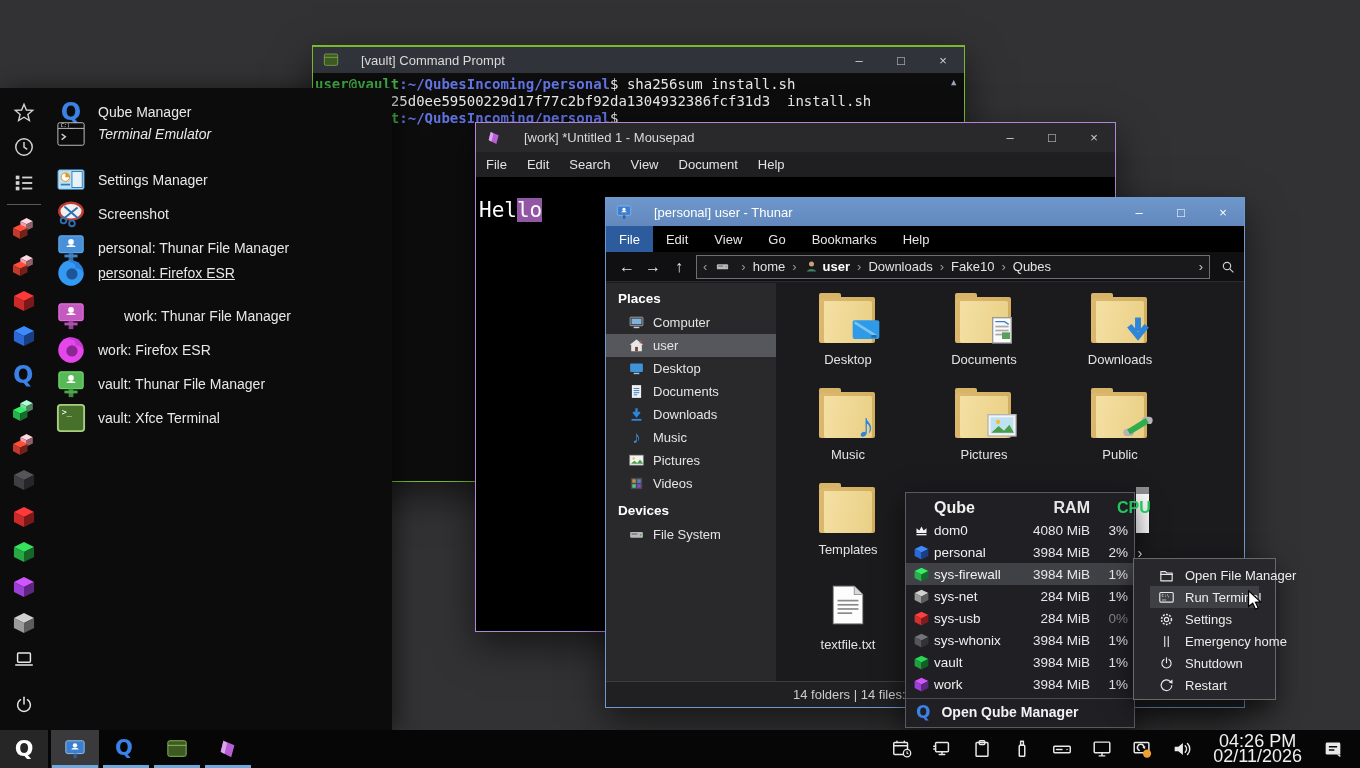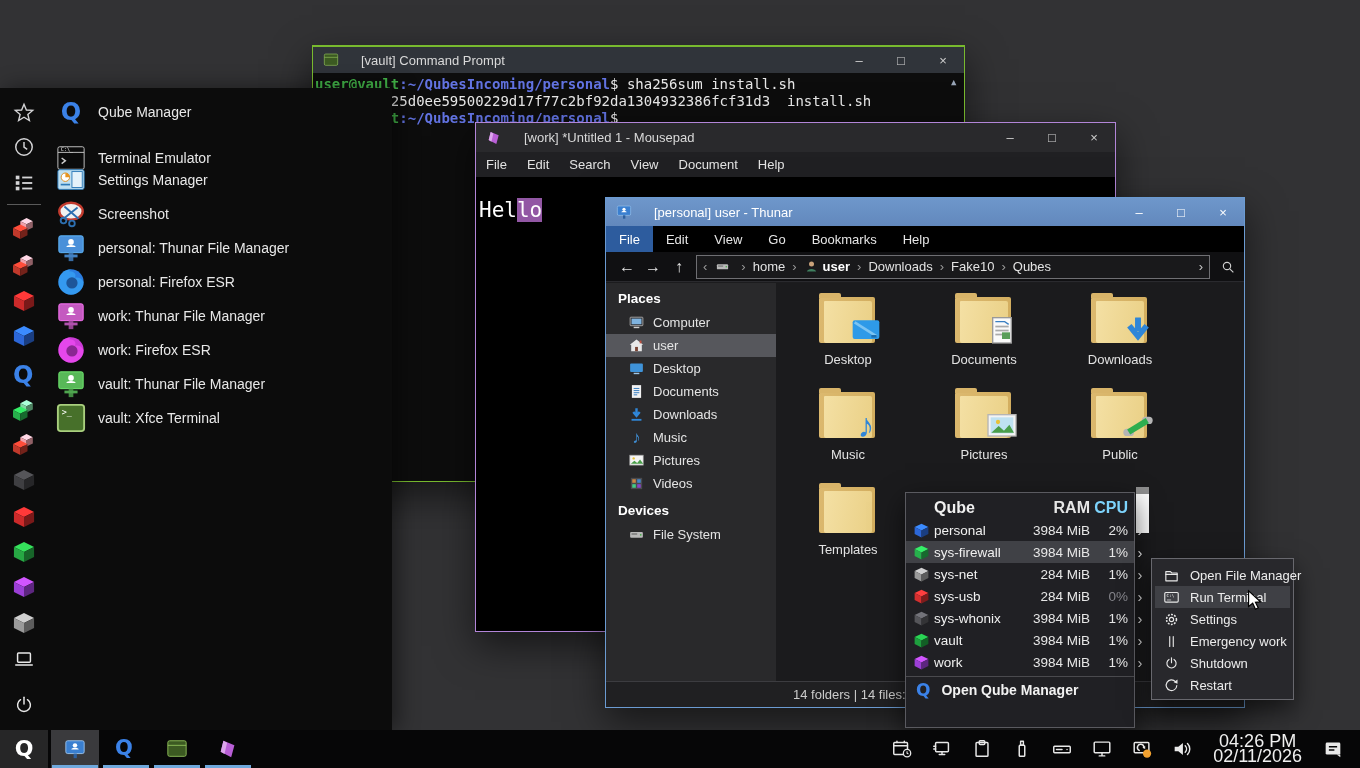--- a/index.html
+++ b/index.html
@@ -97,21 +97,21 @@
   .q-ram,.q-cpu{text-align:right;color:#e6e6e6;white-space:nowrap;}
   .q-cpu.dim{color:#84848a;}
   .q-chev{color:#c8c8c8;font-size:15px;text-align:center;}
   .q-ico{width:15px;height:15px;}
   .qfooter{display:flex;align-items:center;height:27px;border-top:1px solid #4a4a4e;margin-top:3px;padding-left:10px;
            font-weight:bold;color:#f2f2f2;font-size:14px;}
   .qfooter .qglyph{font-size:17px;color:#3b82e8;margin-right:11px;}
 
   
   .qsub{position:absolute;left:1133px;top:558px;width:143px;height:142px;background:#28282c;
-        border:1px solid #68686e;z-index:70;box-shadow:0 10px 24px rgba(0,0,0,.6);padding:5px 3px;margin-left:18px;}
+        border:1px solid #68686e;z-index:70;box-shadow:0 10px 24px rgba(0,0,0,.6);padding:5px 16px;}
   .srow{display:flex;align-items:center;height:22px;padding-left:8px;font-size:13px;color:#ececec;white-space:nowrap;}
   .srow.sel{background:#3f4045;}
   .s-ico{width:17px;height:17px;margin-right:10px;flex:none;}
 
   
   .taskbar{position:absolute;left:0;top:730px;width:1360px;height:38px;background:#060607;z-index:80;display:flex;align-items:center;}
   .tb-start{width:48px;height:38px;background:#262627;display:flex;align-items:center;justify-content:center;flex:none;}
   .tb-btn{width:48px;height:38px;position:relative;display:flex;align-items:center;justify-content:center;flex:none;margin-left:3px;}
   .tb-btn.active{background:#3a3a3d;}
   .tb-btn .ul{position:absolute;left:1px;right:1px;bottom:0;height:3px;background:var(--underline);}
@@ -414,20 +414,35 @@
           </div>
           <div class="flabel">Public</div>
         </div>
         <div class="fcell" style="grid-row:3;grid-column:1;">
           <div class="ficon">
             <div class="f-back"></div>
             <div class="f-front"></div>
           </div>
           <div class="flabel">Templates</div>
         </div>
+        <div class="fcell" style="grid-row:4;grid-column:1;">
+          <div style="width:46px;height:54px;margin:0 auto;">
+            <svg viewBox="0 0 44 44" width="100%" height="100%">
+              <path d="M8 4h20l8 8v28H8z" fill="#fdfdfd" stroke="#9a9a9a"></path>
+              <path d="M28 4v8h8" fill="#d8d8d8" stroke="#9a9a9a"></path>
+              <g fill="#8a8a8a">
+                <rect x="12" y="17" width="20" height="1.6"></rect>
+                <rect x="12" y="21" width="20" height="1.6"></rect>
+                <rect x="12" y="25" width="20" height="1.6"></rect>
+                <rect x="12" y="29" width="14" height="1.6"></rect>
+              </g>
+            </svg>
+          </div>
+          <div class="flabel">textfile.txt</div>
+        </div>
       </div>
     <div class="sliver"></div>
     <div class="th-status">
       <span>14 folders  |  14 files: 4</span>
     </div>
   </div>
 
   <div class="menu-panel" id="menuPanel">
     <div id="menuRail">
         <div class="rail-it abs" style="top:14px;">
@@ -587,21 +602,21 @@
           </svg>
         </div>
       </div>
     <div id="menuItems">
         <div class="menu-item" style="top:7px;">
           <span class="mi-ico">
             <span class="qglyph" style="color:#3b82e8;font-size:24px;">Q</span>
           </span>
           <span class="mi-label">Qube Manager</span>
         </div>
-        <div class="menu-item" style="top:53px;">
+        <div class="menu-item" style="top:29px;font-style:italic;">
           <span class="mi-ico">
             <svg viewBox="0 0 32 32" width="100%" height="100%">
               <rect x="2" y="4" width="28" height="24" rx="2" fill="#0b0b0b" stroke="#c8c8c8"></rect>
               <path d="M2 10h28" stroke="#c8c8c8"></path>
               <text x="5" y="9" font-size="5.5" fill="#eee" font-family="DejaVu Sans Mono,monospace">C:\_</text>
               <path d="M6 16l4 3-4 3" stroke="#cfcfcf" fill="none" stroke-width="1.5"></path>
             </svg>
           </span>
           <span class="mi-label">Terminal Emulator</span>
         </div>
@@ -633,31 +648,31 @@
             <svg viewBox="0 0 32 32" width="100%" height="100%">
               <rect x="3" y="3" width="26" height="18" rx="2" fill="#4a90d9" stroke="rgb(96,187,255)"></rect>
               <circle cx="16" cy="9.5" r="3" fill="#fff"></circle>
               <path d="M11 15c0-3 10-3 10 0z" fill="#fff"></path>
               <rect x="13.5" y="21" width="5" height="9" fill="rgb(56,108,163)"></rect>
               <rect x="9" y="23" width="14" height="3" fill="rgb(67,130,195)"></rect>
             </svg>
           </span>
           <span class="mi-label">personal: Thunar File Manager</span>
         </div>
-        <div class="menu-item" style="top:177px;">
+        <div class="menu-item" style="top:168px;text-decoration:underline;">
           <span class="mi-ico">
             <svg viewBox="0 0 32 32" width="100%" height="100%">
               <circle cx="16" cy="16" r="13.5" fill="#2a7de1"></circle>
               <path d="M16 2.5A13.5 13.5 0 1 0 29.5 16c-2.5-4.5-6-5.5-9.5-4.5 2.5-3.5-1-7-5-7-3.5 0-7 2.5-8 6" fill="rgb(61,181,255)" opacity=".5"></path>
               <circle cx="17" cy="17" r="6" fill="rgb(29,85,153)"></circle>
             </svg>
           </span>
           <span class="mi-label">personal: Firefox ESR</span>
         </div>
-        <div class="menu-item" style="top:211px;">
+        <div class="menu-item" style="top:211px;gap:26px;">
           <span class="mi-ico">
             <svg viewBox="0 0 32 32" width="100%" height="100%">
               <rect x="3" y="3" width="26" height="18" rx="2" fill="#c45ac0" stroke="rgb(255,117,250)"></rect>
               <circle cx="16" cy="9.5" r="3" fill="#fff"></circle>
               <path d="M11 15c0-3 10-3 10 0z" fill="#fff"></path>
               <rect x="13.5" y="21" width="5" height="9" fill="rgb(147,68,144)"></rect>
               <rect x="9" y="23" width="14" height="3" fill="rgb(176,81,173)"></rect>
             </svg>
           </span>
           <span class="mi-label">work: Thunar File Manager</span>
@@ -696,22 +711,34 @@
       </div>
 
   </div>
 
   <div class="qpopup">
     <div id="qRows">
         <div class="qrow head">
           <span></span>
           <span class="q-name">Qube</span>
           <span class="q-ram">RAM</span>
-          <span class="q-cpu" style="color:#7dd3fc;">CPU</span>
+          <span class="q-cpu" style="color:#22c55e;margin-left:23px;">CPU</span>
           <span></span>
+        </div>
+        <div class="qrow ">
+          <span class="q-ico">
+            <svg viewBox="0 0 24 24" width="100%" height="100%">
+              <path d="M4 16L4 8.5 8.5 12 12 5.5 15.5 12 20 8.5 20 16Z" fill="#f2f2f2"></path>
+              <rect x="4" y="17.5" width="16" height="2.2" fill="#f2f2f2"></rect>
+            </svg>
+          </span>
+          <span class="q-name">dom0</span>
+          <span class="q-ram">4080 MiB</span>
+          <span class="q-cpu ">3%</span>
+          <span class="q-chev"></span>
         </div>
         <div class="qrow ">
           <span class="q-ico">
             <svg viewBox="0 0 24 24" width="100%" height="100%">
               <g transform="translate(1,1) scale(1)">
                 <polygon points="11,0 22,5.5 11,11 0,5.5" fill="rgb(59,139,255)"></polygon>
                 <polygon points="0,5.5 11,11 11,22 0,16.5" fill="#2c67d8"></polygon>
                 <polygon points="22,5.5 11,11 11,22 22,16.5" fill="rgb(26,62,130)"></polygon>
               </g>
             </svg>
@@ -846,21 +873,21 @@
           </svg>
         </span>
         <span>Settings</span>
       </div>
       <div class="srow ">
         <span class="s-ico">
           <svg viewBox="0 0 24 24" width="100%" height="100%">
             <path d="M9.5 5v14M14.5 5v14" fill="none" stroke="#e8e8e8" stroke-width="1.6" stroke-linecap="round" stroke-linejoin="round"></path>
           </svg>
         </span>
-        <span>Emergency work</span>
+        <span>Emergency home</span>
       </div>
       <div class="srow ">
         <span class="s-ico">
           <svg viewBox="0 0 24 24" width="100%" height="100%">
             <path d="M12 4v7" fill="none" stroke="#e8e8e8" stroke-width="1.6" stroke-linecap="round" stroke-linejoin="round"></path>
             <path d="M8.5 6.3a6.5 6.5 0 1 0 7 0" fill="none" stroke="#e8e8e8" stroke-width="1.6" stroke-linecap="round" stroke-linejoin="round"></path>
           </svg>
         </span>
         <span>Shutdown</span>
       </div>

